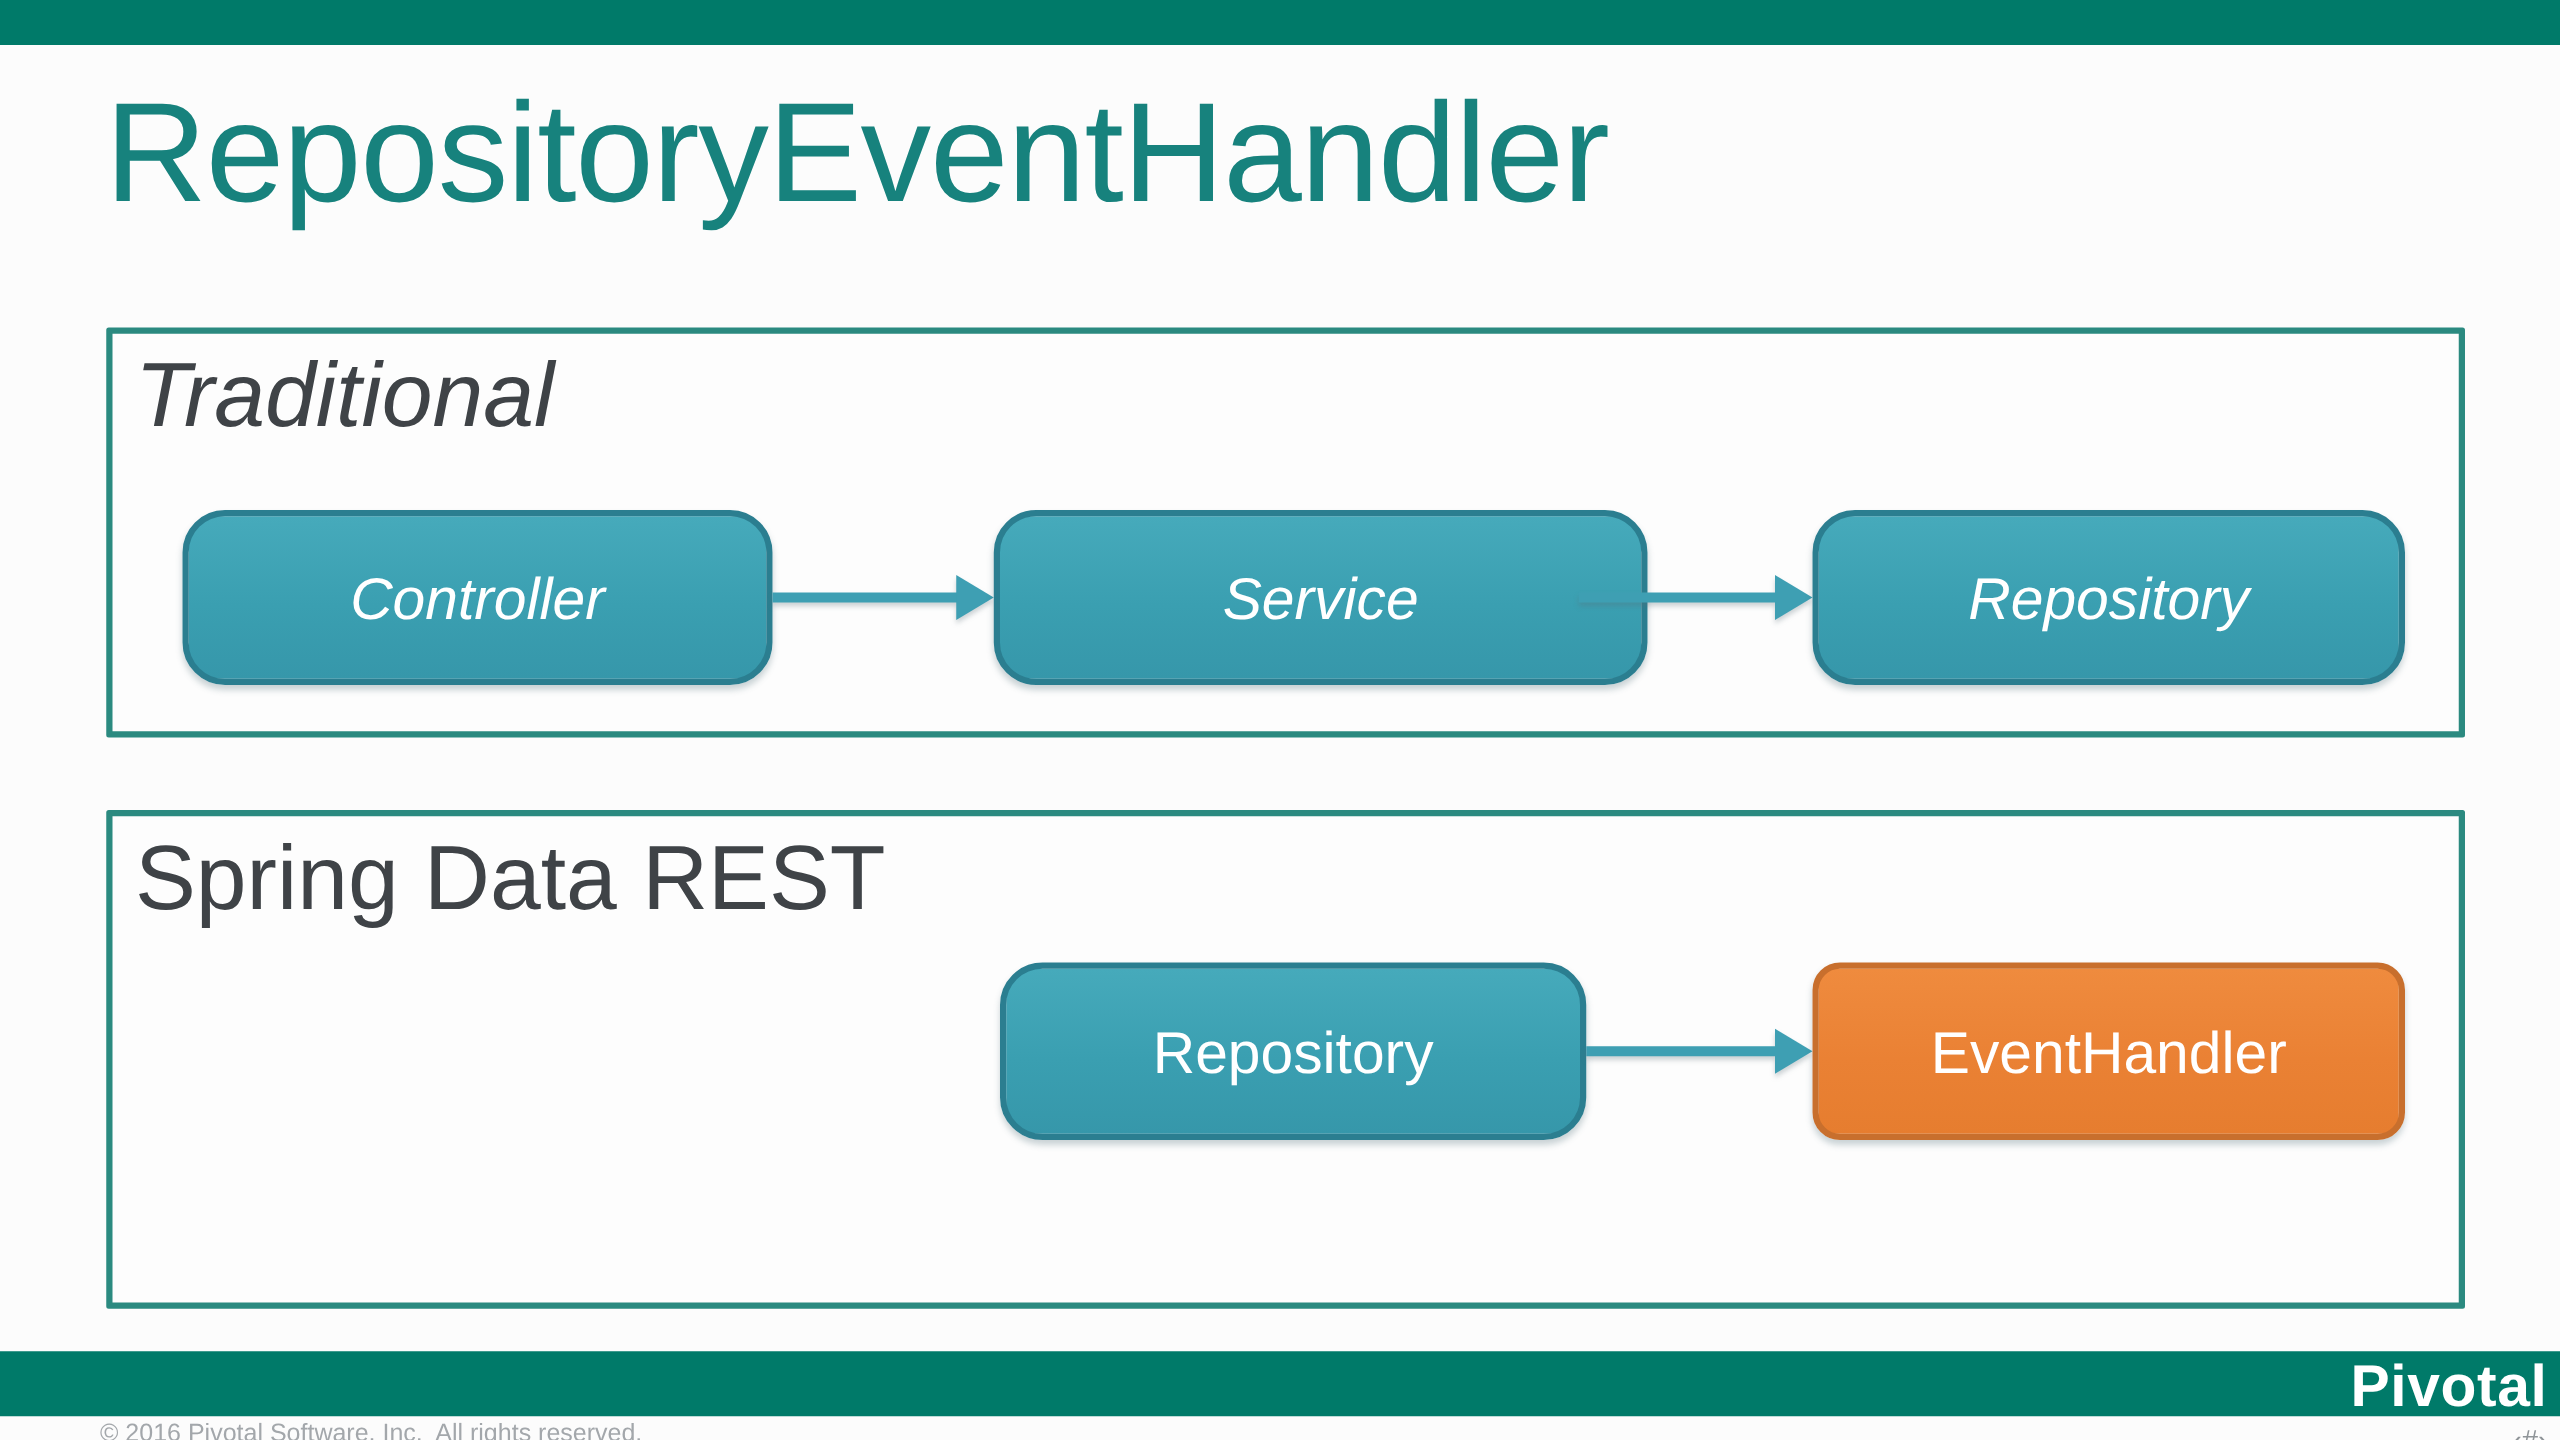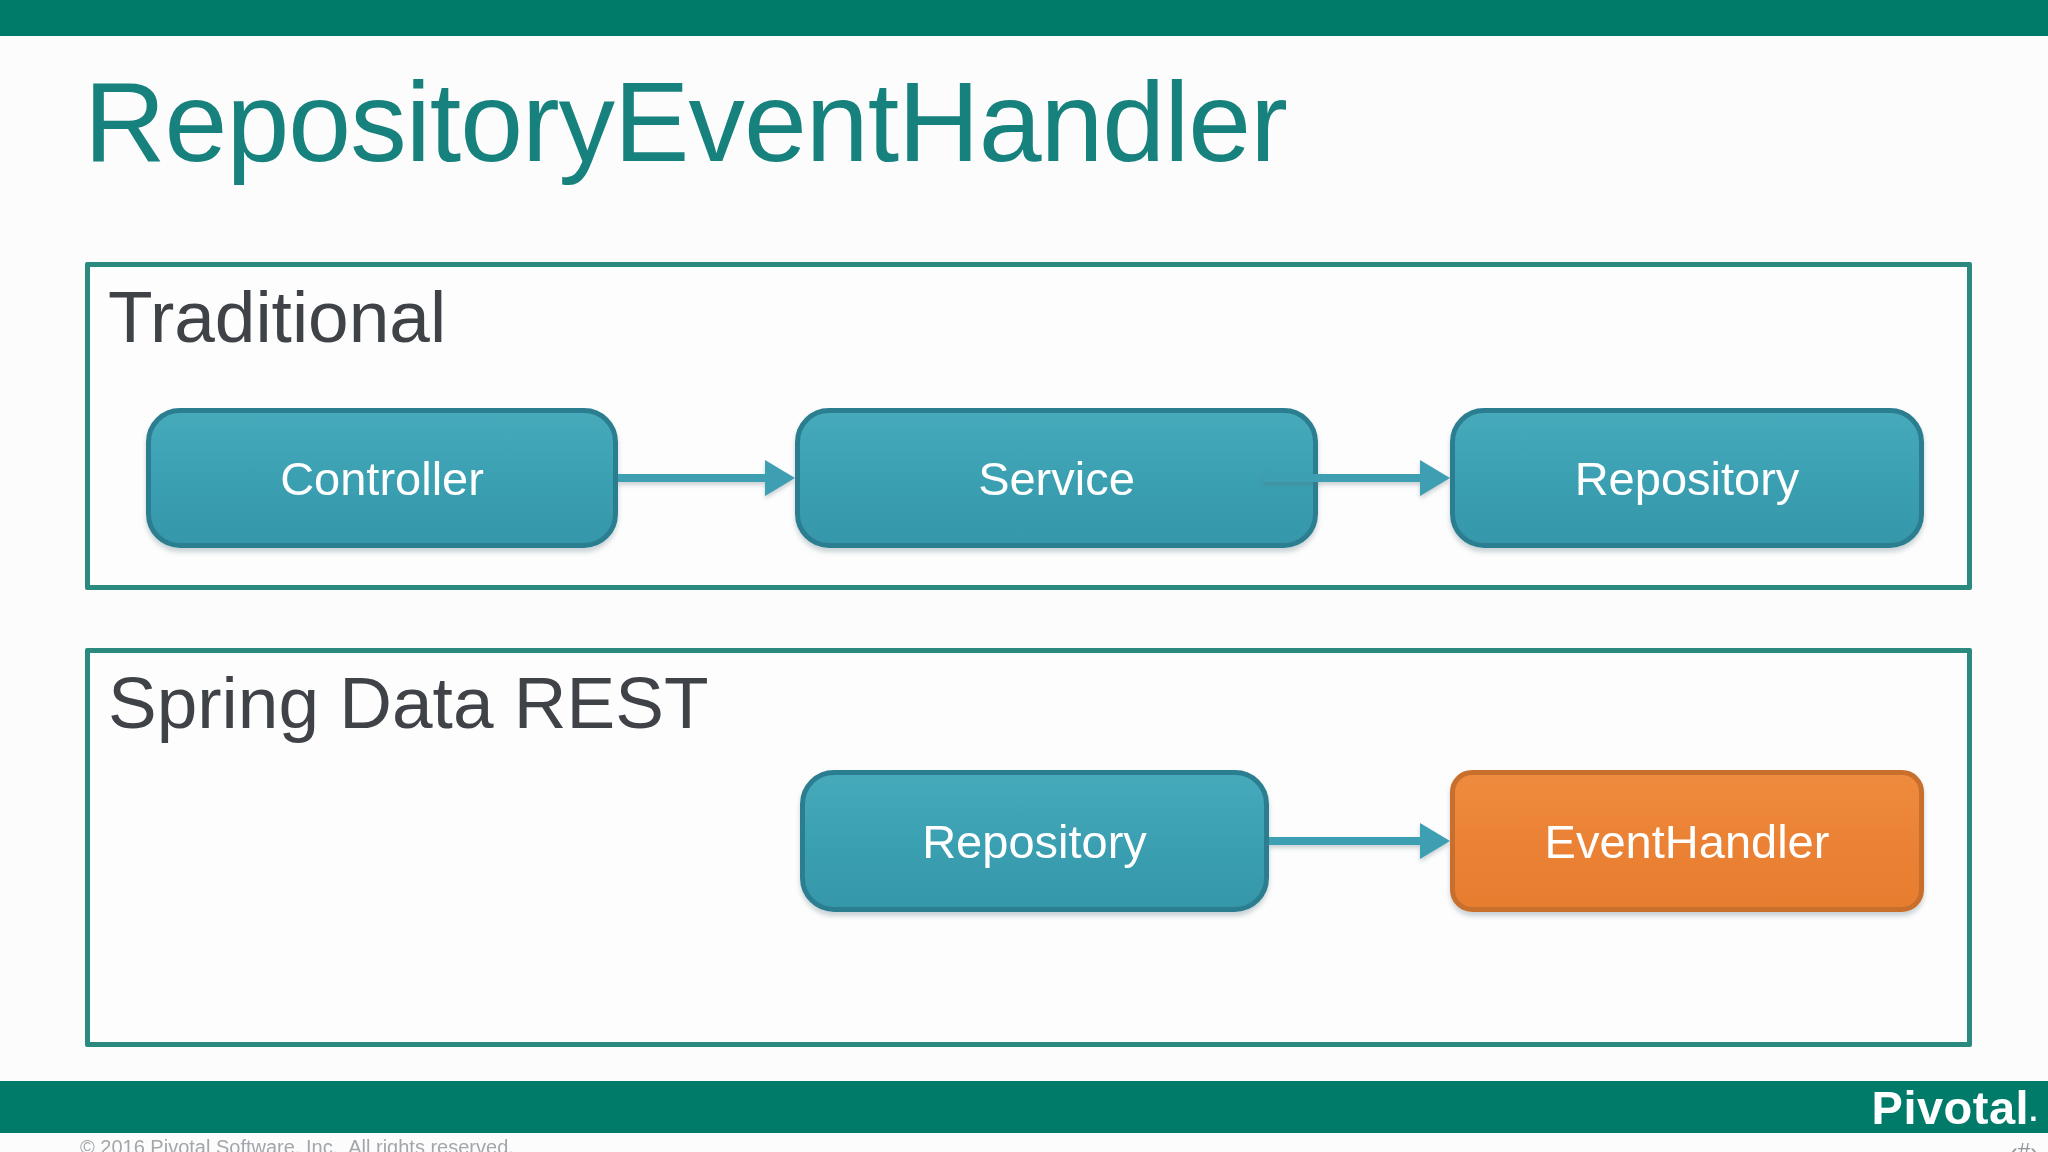--- a/index.html
+++ b/index.html
@@ -42,21 +42,21 @@
   
   .panel {
     position: absolute;
     left: 85px;
     width: 1887px;
     border: 5px solid #2b8a80;
     border-radius: 2px;
     background: #fdfdfd;
     box-sizing: border-box;
   }
-  .panel-traditional { top: 262px; height: 328px; }
+  .panel-traditional { top: 262px; height: 328px; font-style: italic; }
   .panel-sdr         { top: 648px; height: 399px; }
 
   .panel-label {
     position: absolute;
     left: 18px;
     top: 8px;
     font-size: 73px;
     font-weight: 400;
     color: #3f4347;
     white-space: nowrap;
@@ -117,20 +117,21 @@
     position: absolute;
     right: 10px;
     top: 0;
     height: 52px;
     display: flex;
     align-items: center;
     color: #ffffff;
     font-size: 47px;
     font-weight: 700;
     letter-spacing: 0.5px;
+    flex-direction: column;
   }
   .pivotal-logo .logo-dot {
     font-size: 30px;
     align-self: flex-end;
     line-height: 1;
     padding-bottom: 7px;
   }
   .copyright {
     position: absolute;
     left: 80px;

